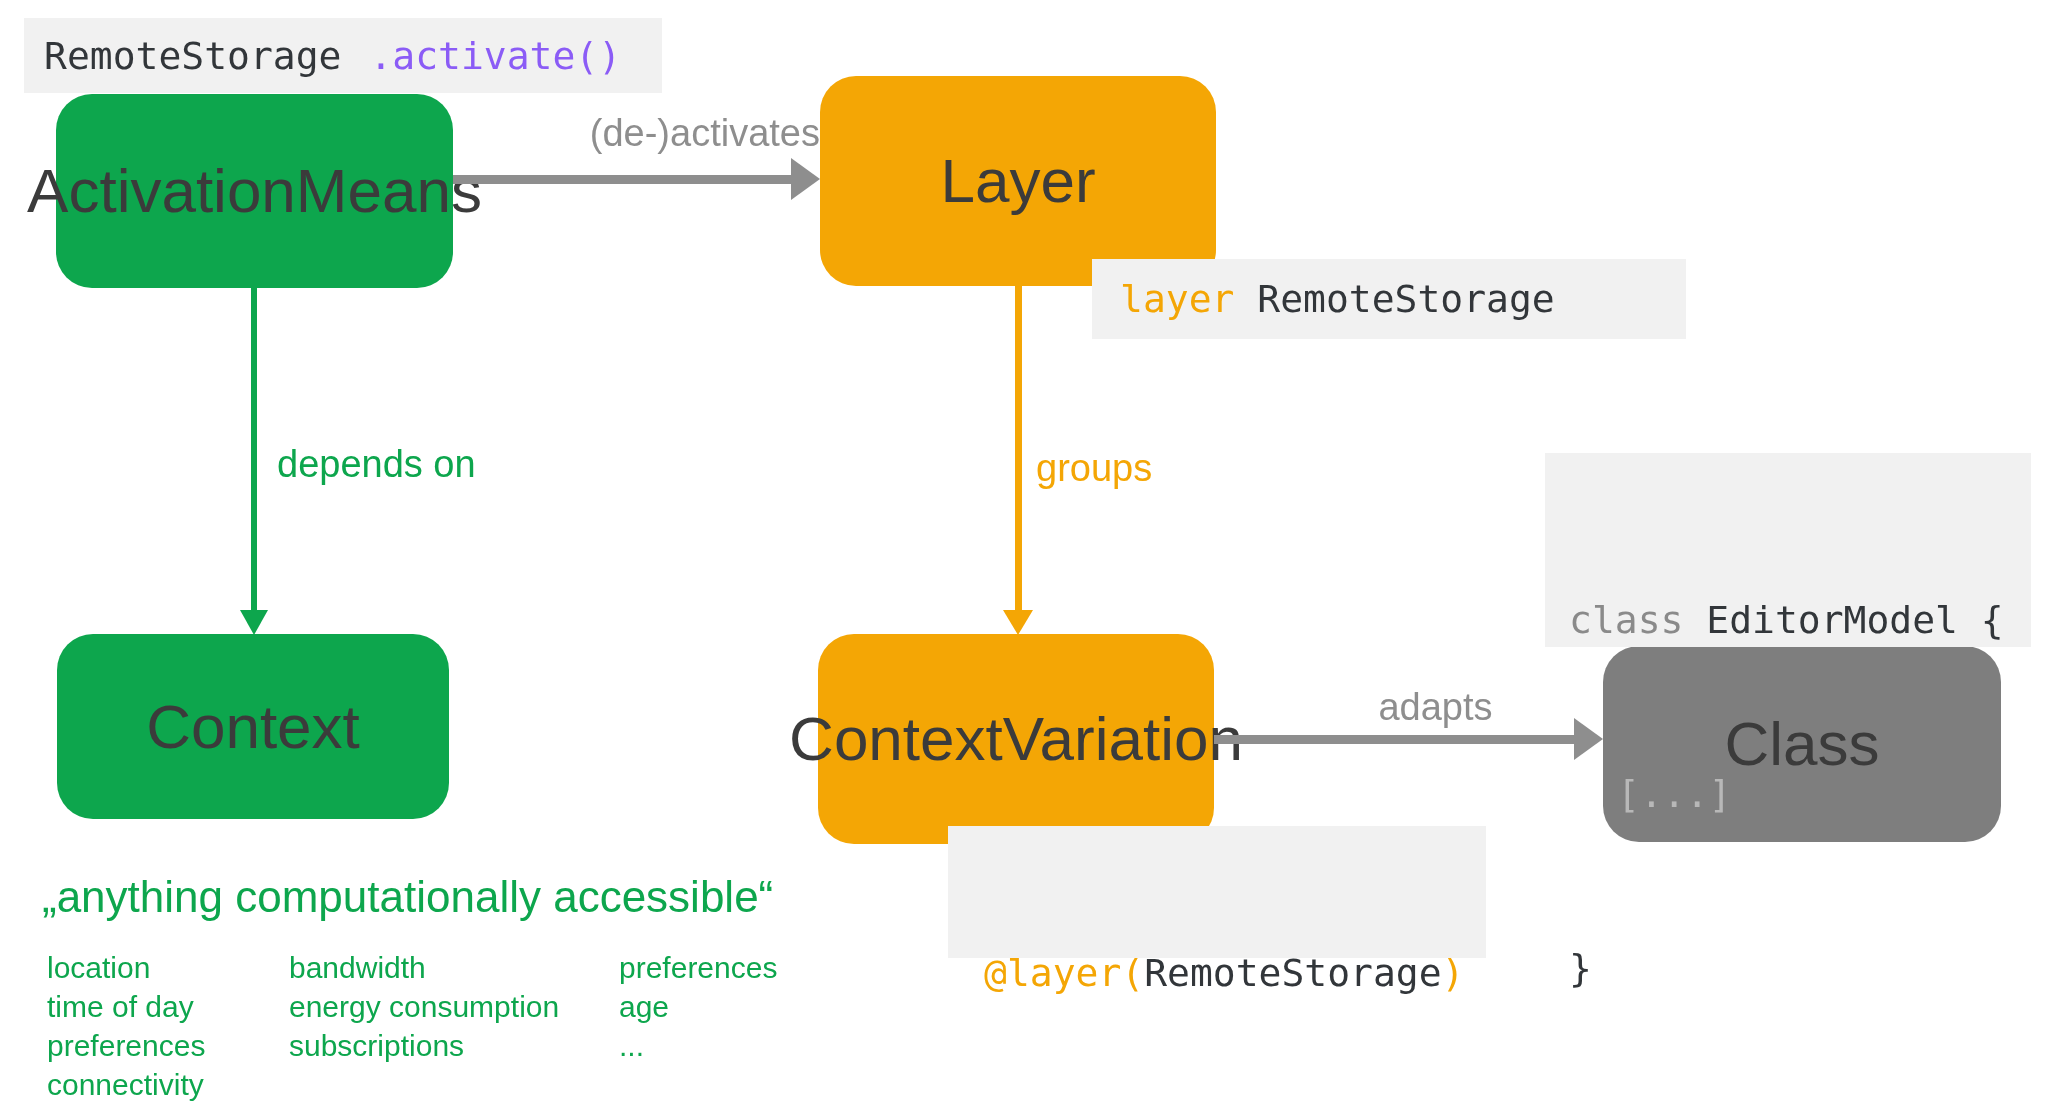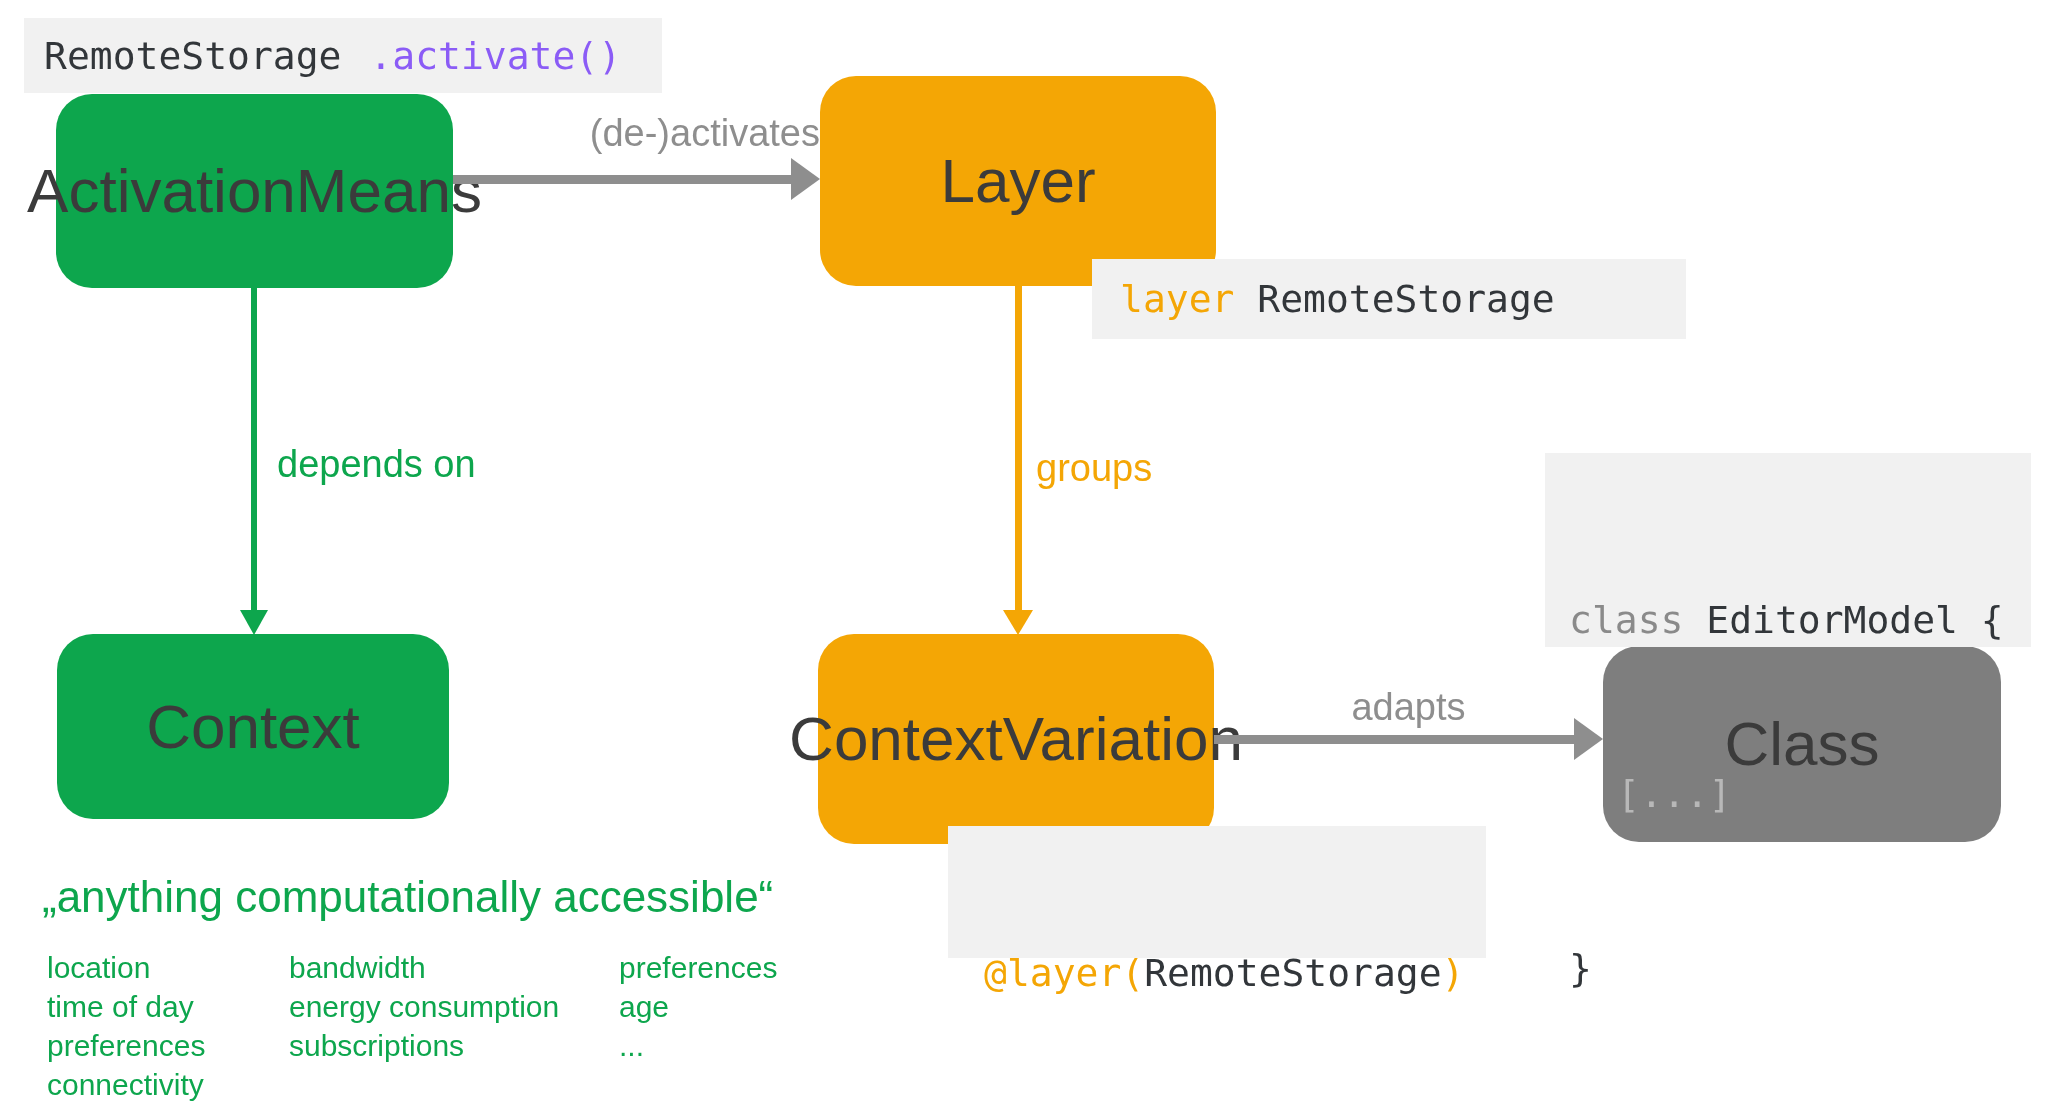--- a/index.html
+++ b/index.html
@@ -59,21 +59,21 @@
   #edge-depends-label { left:277px; top:443px; }
 
   #edge-groups-line  { left:1015px; top:286px; width:7px; height:324px; background:#f4a605; }
   #edge-groups-head  { left:1003px; top:610px; border-top:25px solid #f4a605;
                        border-left:15px solid transparent; border-right:15px solid transparent; }
   #edge-groups-label { left:1036px; top:447px; }
 
   #edge-adapts-line  { left:1214px; top:735px; width:360px; height:9px; background:#8e8e8e; }
   #edge-adapts-head  { left:1574px; top:718px; border-left:29px solid #8e8e8e;
                        border-top:21px solid transparent; border-bottom:21px solid transparent; }
-  #edge-adapts-label { left:1214px; top:686px; width:389px; text-align:center; }
+  #edge-adapts-label { left:1214px; top:686px; width:389px; text-align:center;padding-left:27px; }
 
   
   #context-quote { position:absolute; left:42px; top:872px; font-size:44px; color:#0da64d; white-space:nowrap; }
   .ctx-col { position:absolute; top:948px; font-size:30px; line-height:39px; color:#0da64d; }
   #ctx-col-1 { left:47px; }
   #ctx-col-2 { left:289px; }
   #ctx-col-3 { left:619px; }
 </style>
 </head>
 <body>

